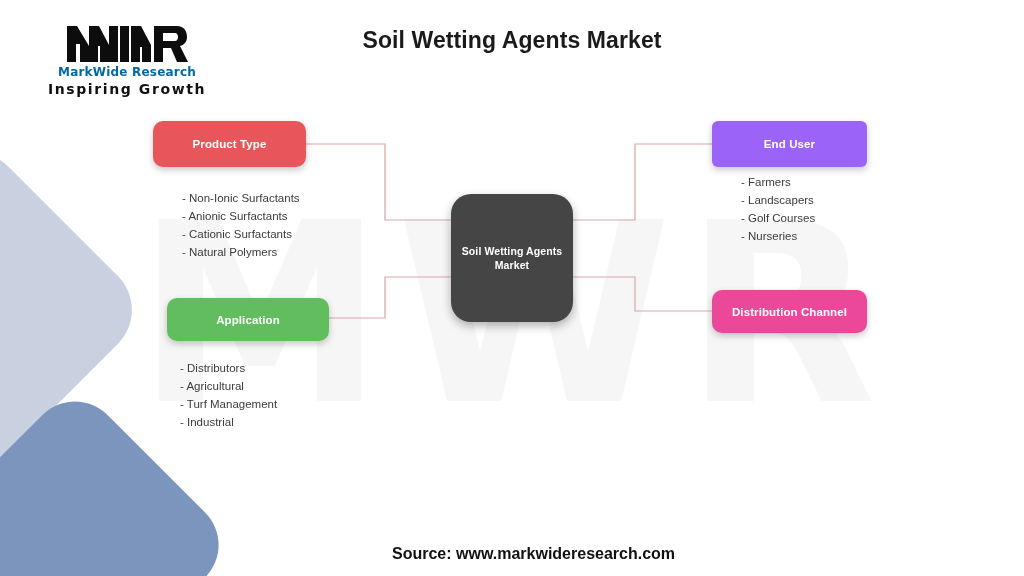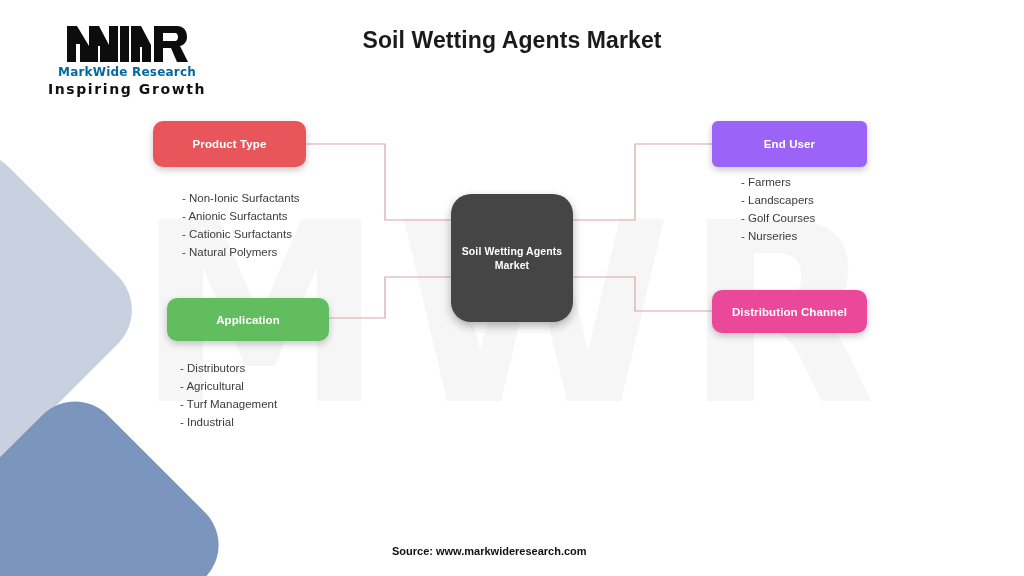--- a/index.html
+++ b/index.html
@@ -164,21 +164,21 @@
   .items-enduser { left: 741px; top: 173px; }
   .items-app     { left: 180px; top: 359px; }
   .items-dist    { left: 741px; top: 344px; }
   .item-row { display: block; }
 
   
   .source {
     position: absolute;
     left: 392px;
     top: 545px;
-    font-size: 11px;
+    font-size: 16px;
     font-weight: 700;
     color: #111111;
   }
   .disclaimer {
     position: absolute;
     left: 670px;
     top: 550px;
     font-size: 10px;
     font-weight: 600;
     color: #1a1a1a;

